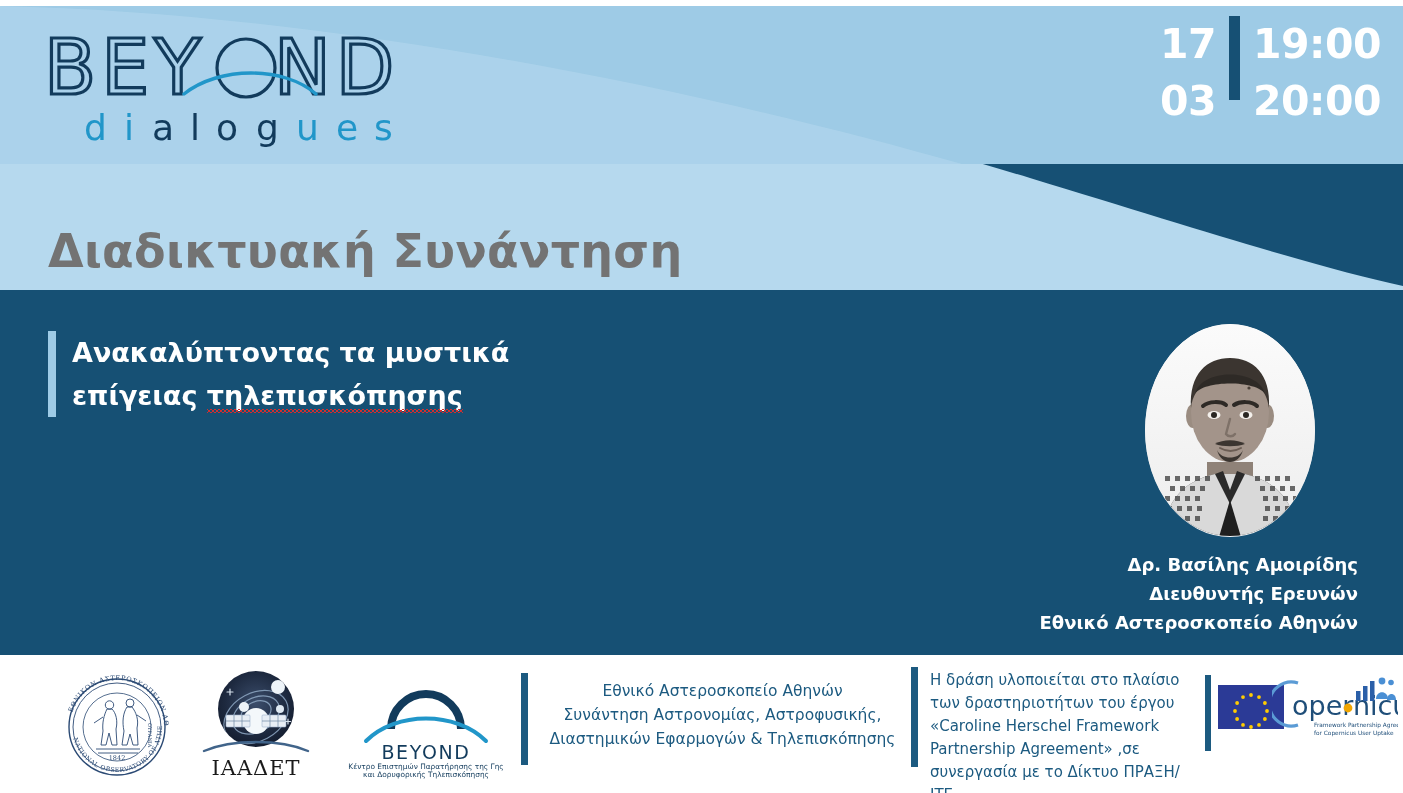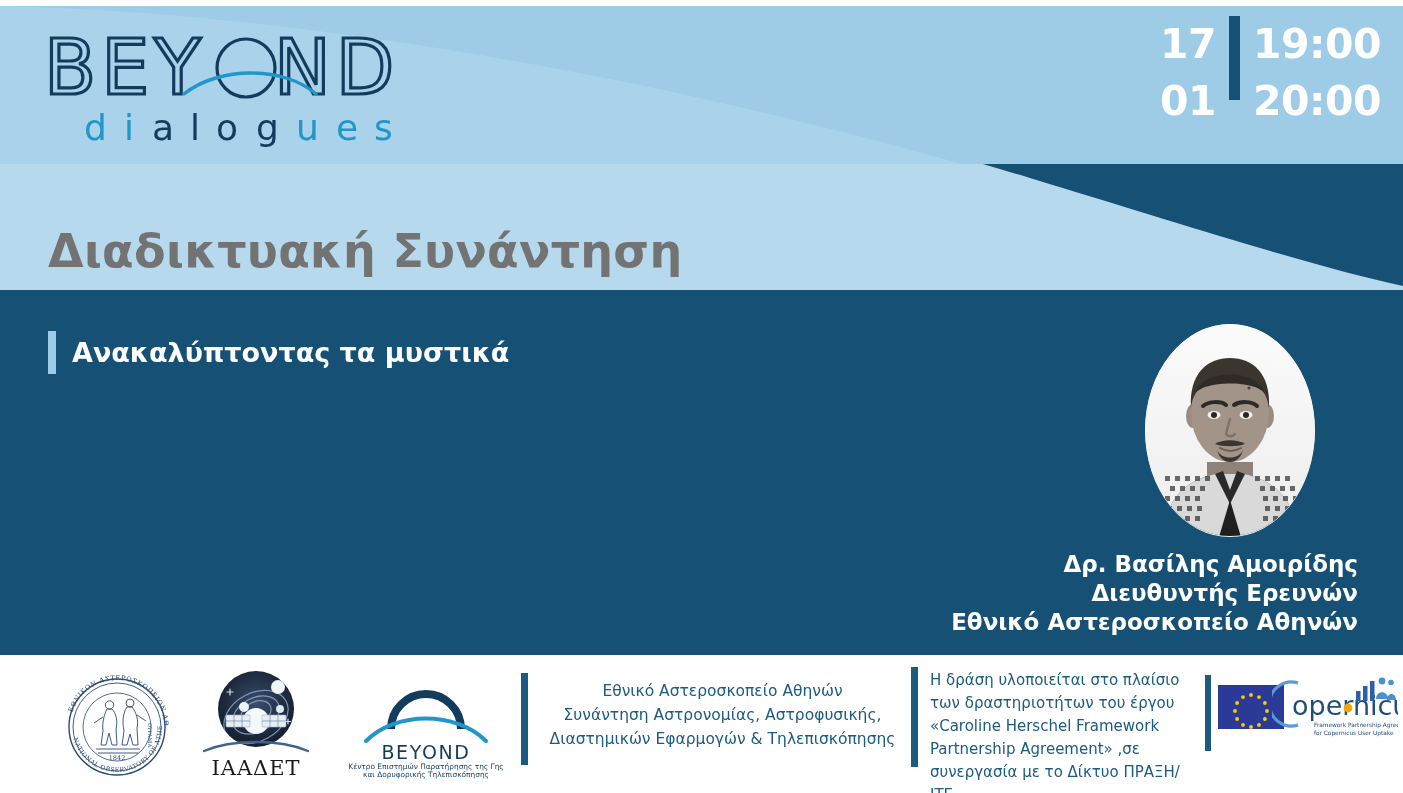--- a/index.html
+++ b/index.html
@@ -55,21 +55,21 @@
       linear-gradient(-45deg,transparent 40%,#d03030 40%,#d03030 60%,transparent 60%);
     background-size:4px 4px;background-repeat:repeat-x;}
 
   
   .photo{position:absolute;left:1145px;top:324px;width:170px;height:213px;
          border-radius:50%;overflow:hidden;background:#f2f2f2;}
   .photo svg{display:block;}
 
   
   .speaker{position:absolute;right:45px;top:550px;text-align:right;
-           color:#ffffff;font-size:23px;font-weight:bold;line-height:29px;}
+           color:#ffffff;font-size:18px;font-weight:bold;line-height:29px;}
 
   
   .footer{position:absolute;left:0;top:655px;width:1403px;height:138px;
           background:#ffffff;}
   .footer-inner{position:relative;width:1403px;height:138px;}
 
   .noa-seal{position:absolute;left:52px;top:10px;width:130px;height:118px;}
   .iaadet{position:absolute;left:192px;top:12px;width:128px;height:114px;}
   .beyond-foot{position:absolute;left:338px;top:16px;width:176px;height:108px;}
 
@@ -124,35 +124,36 @@
         <text x="252" y="116" fill="#2196c9">u</text>
         <text x="292" y="116" fill="#2196c9">e</text>
         <text x="330" y="116" fill="#2196c9">s</text>
       </g>
     </svg>
   </div>
 
   <div class="datetime">
     <div class="dt-days">
       <span>17</span>
-      <span>01</span>
+      <span>03</span>
     </div>
     <div class="dt-sep"></div>
     <div class="dt-times">
       <span>19:00</span>
       <span>20:00</span>
     </div>
   </div>
 
   <div class="headline">Διαδικτυακή Συνάντηση</div>
 
   <div class="subtitle-wrap">
     <div class="accent-bar"></div>
     <div class="subtitle">
       <div class="sub-line">Ανακαλύπτοντας τα μυστικά</div>
+      <div class="sub-line"><span>επίγειας </span><span class="misspelled">τηλεπισκόπησης</span></div>
     </div>
   </div>
 
   <div class="photo">
     <svg width="170" height="213" viewBox="0 0 170 213">
       <defs>
         <clipPath id="ovalclip">
             <ellipse cx="85" cy="106" rx="85" ry="106"></ellipse>
           </clipPath>
         <linearGradient id="bgGrad" x1="0" y1="0" x2="0" y2="1">

